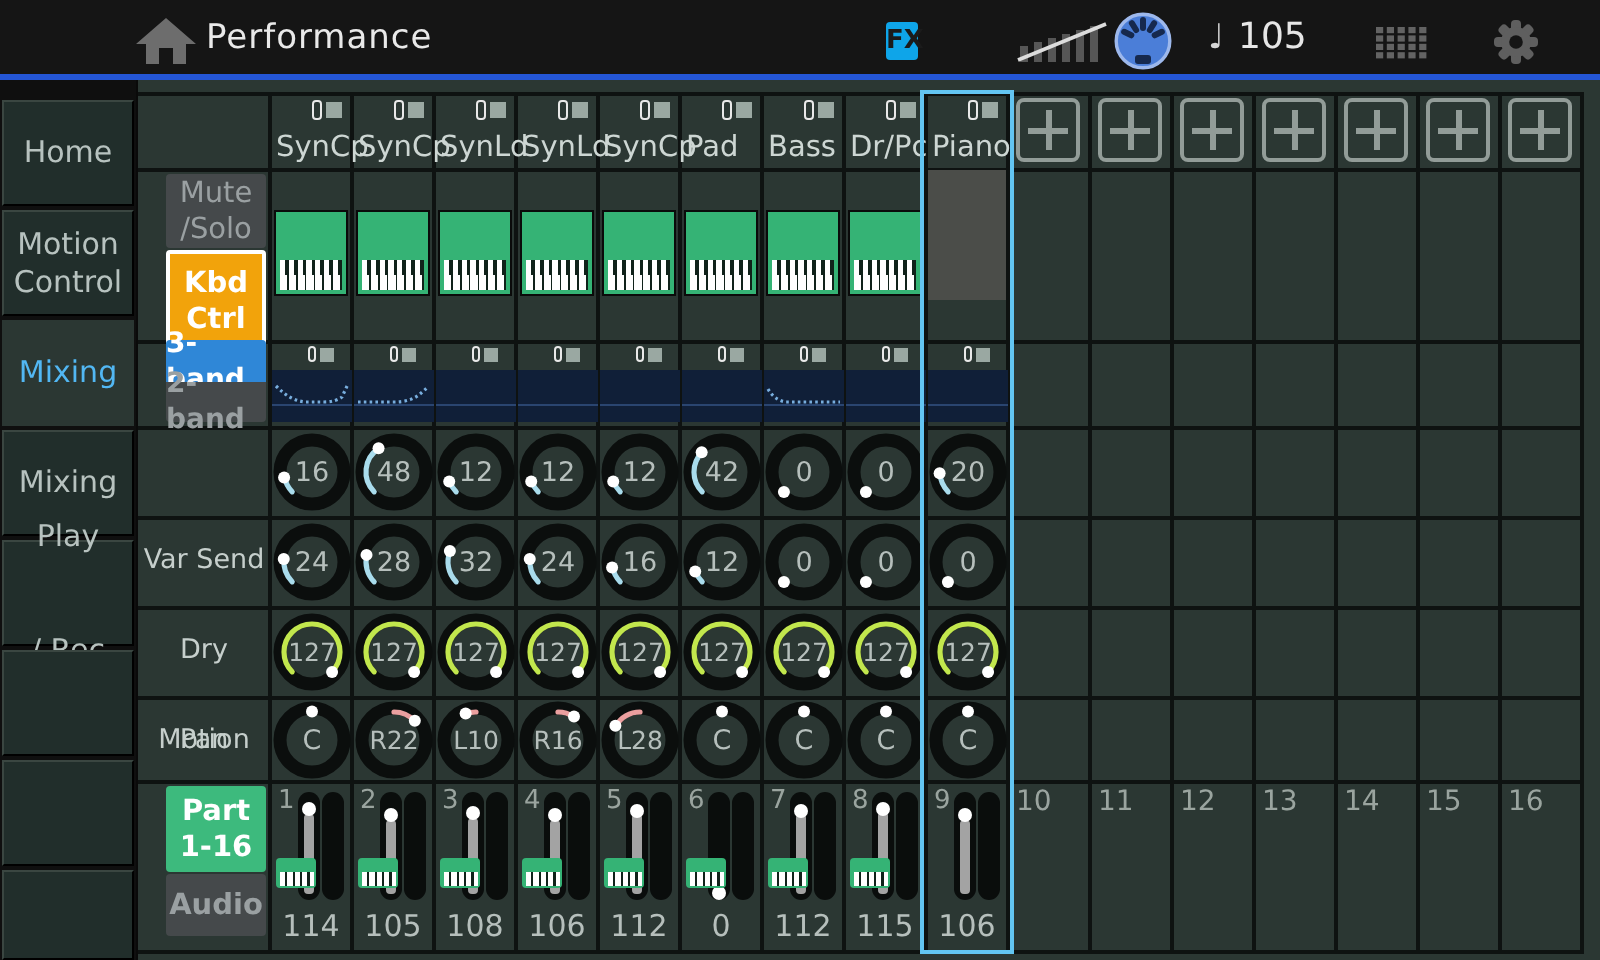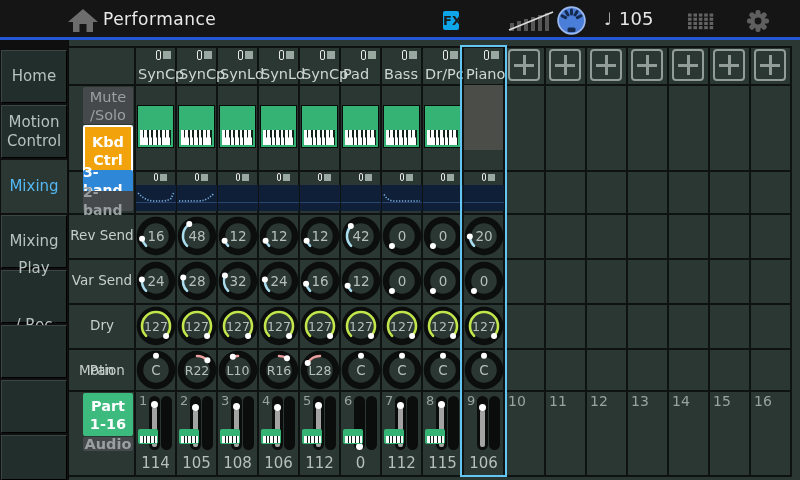--- a/index.html
+++ b/index.html
@@ -705,29 +705,28 @@
   <div class="lbtn graybtn" style="top:87px;height:37px;z-index:4">
     <span>Mute</span>
     <span>/Solo</span>
   </div>
   <div class="lbtn" id="kbdctrl" style="top: 125px; height: 52px; z-index: 4; border: 2px solid rgb(255, 255, 255); color: rgb(255, 255, 255); font-weight: bold; background: rgb(242, 163, 11);">
     <span>Kbd</span>
     <span>Ctrl</span>
   </div>
   <div class="lbtn" id="eq3btn" style="top: 170px; height: 21px; z-index: 4; color: rgb(255, 255, 255); font-weight: bold; font-size: 14px; border-radius: 2px 2px 0px 0px; background: rgb(47, 135, 215);">3-band</div>
   <div class="lbtn graybtn" style="top:191px;height:20px;z-index:4;font-weight:bold;font-size:14px;border-radius:0 0 2px 2px;">2-band</div>
-  <div class="rowlabel" style="top:213px;line-height:45px;z-index:4">Rev Send</div>
   <div class="rowlabel" style="top:258px;line-height:45px;z-index:4">Var Send</div>
   <div class="rowlabel" style="top:303px;line-height:45px;z-index:4">Dry Motion</div>
   <div class="rowlabel" style="top:348px;line-height:44px;z-index:4">Pan</div>
   <div class="lbtn" id="partsel" style="top: 393px; height: 43px; z-index: 4; color: rgb(255, 255, 255); font-weight: bold; background: rgb(61, 186, 125);">
     <span>Part</span>
     <span>1-16</span>
   </div>
-  <div class="lbtn graybtn" style="top:437px;height:14px;z-index:4;font-weight:bold;">Audio</div>
+  <div class="lbtn graybtn" style="top:437px;height:31px;z-index:4;font-weight:bold;">Audio</div>
 
   <div id="selborder" style="left: 460px; top: 45px; width: 47px; height: 432px;"></div>
 <div class="abs" style="left: 0px; top: 40px; width: 68px; height: 440px; background: rgb(15, 15, 15);"></div>
     <div class="sbtn" style="top: 50px; height: 53px; z-index: 3;">
       <span>Home</span>
     </div>
     <div class="sbtn" style="top: 105px; height: 53px; z-index: 3;">
       <span>Motion</span>
       <span>Control</span>
     </div>

